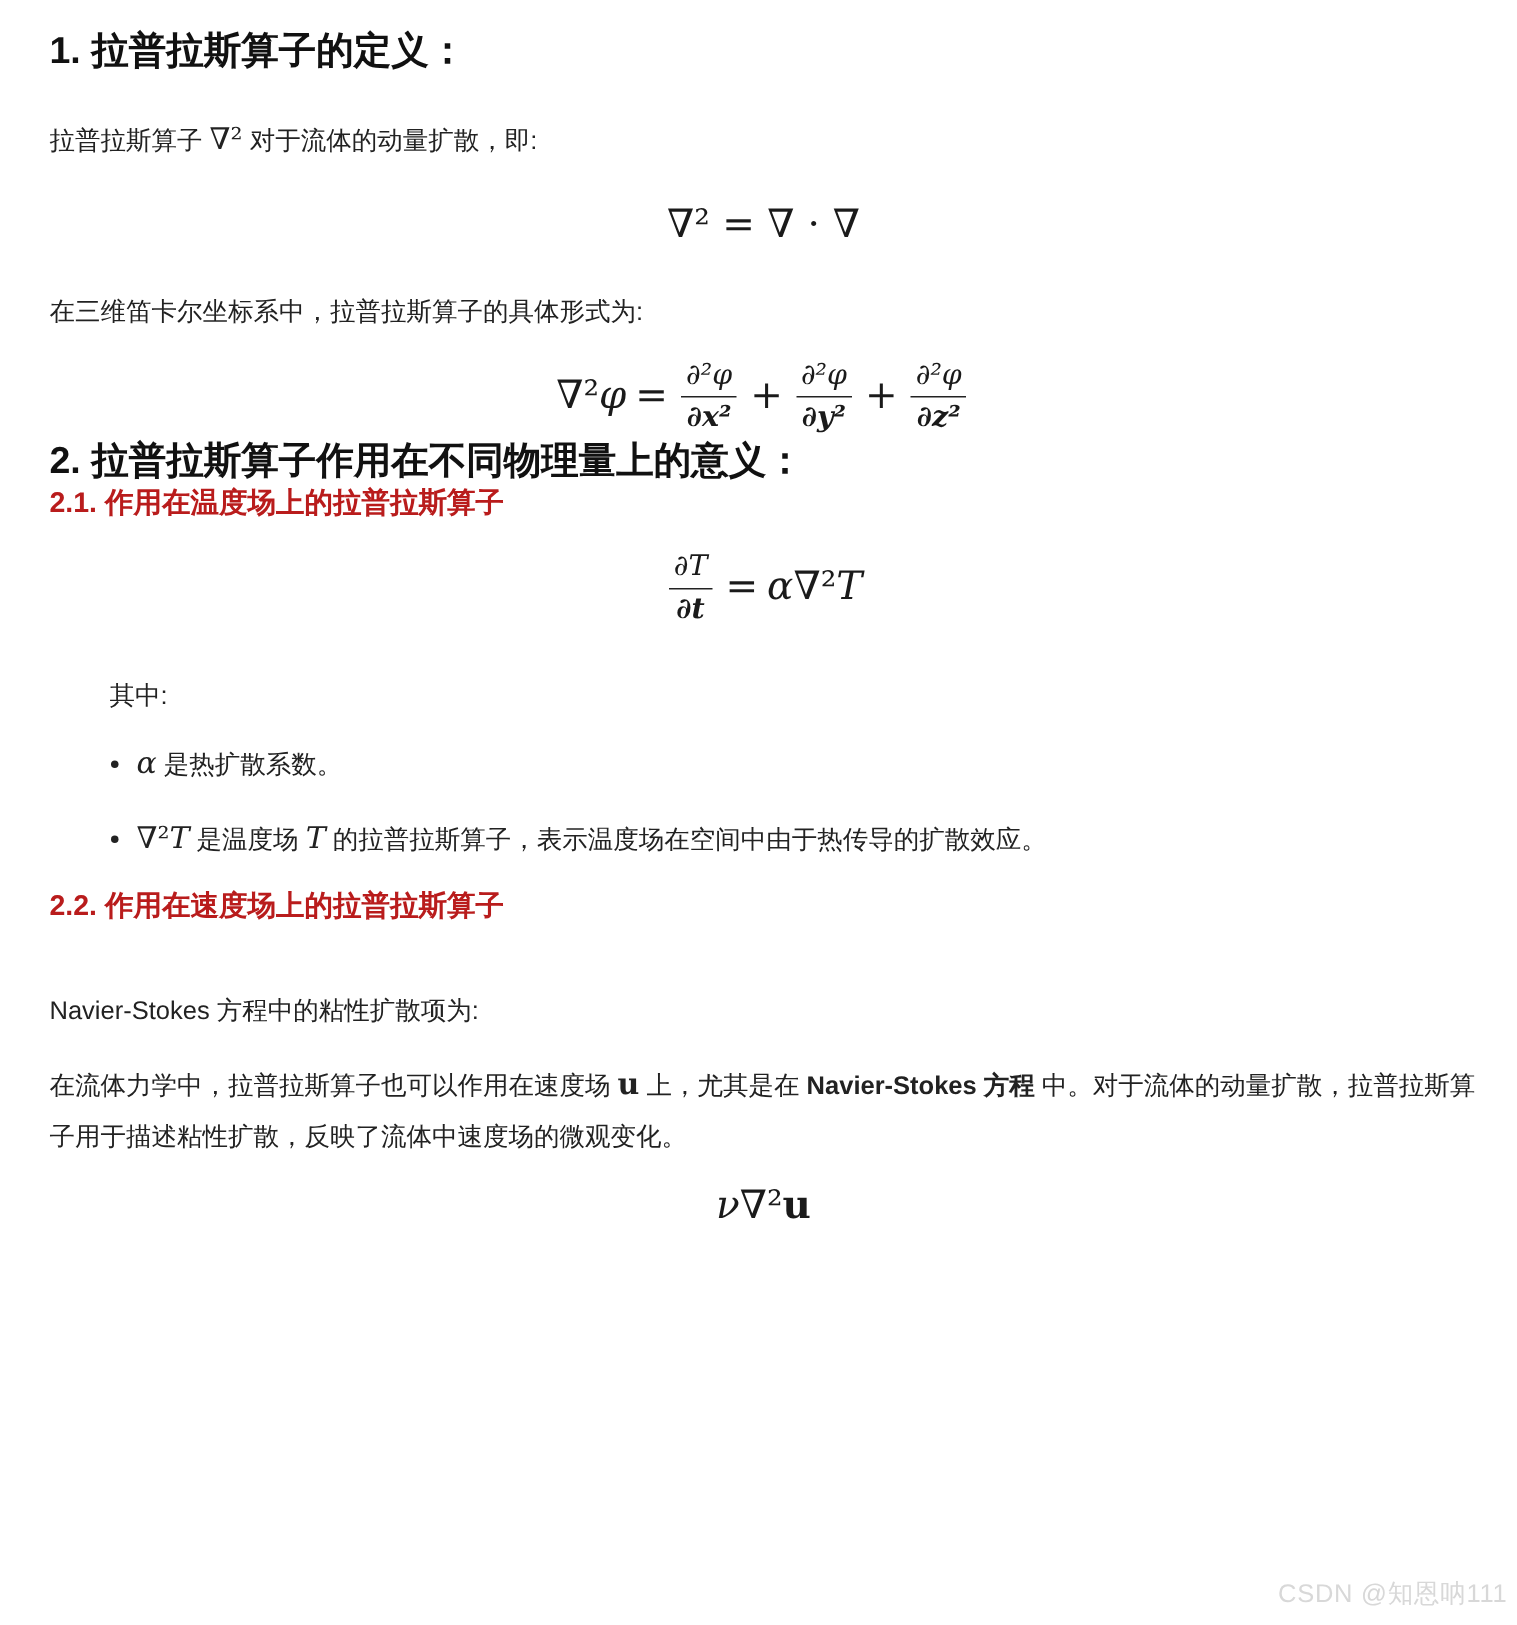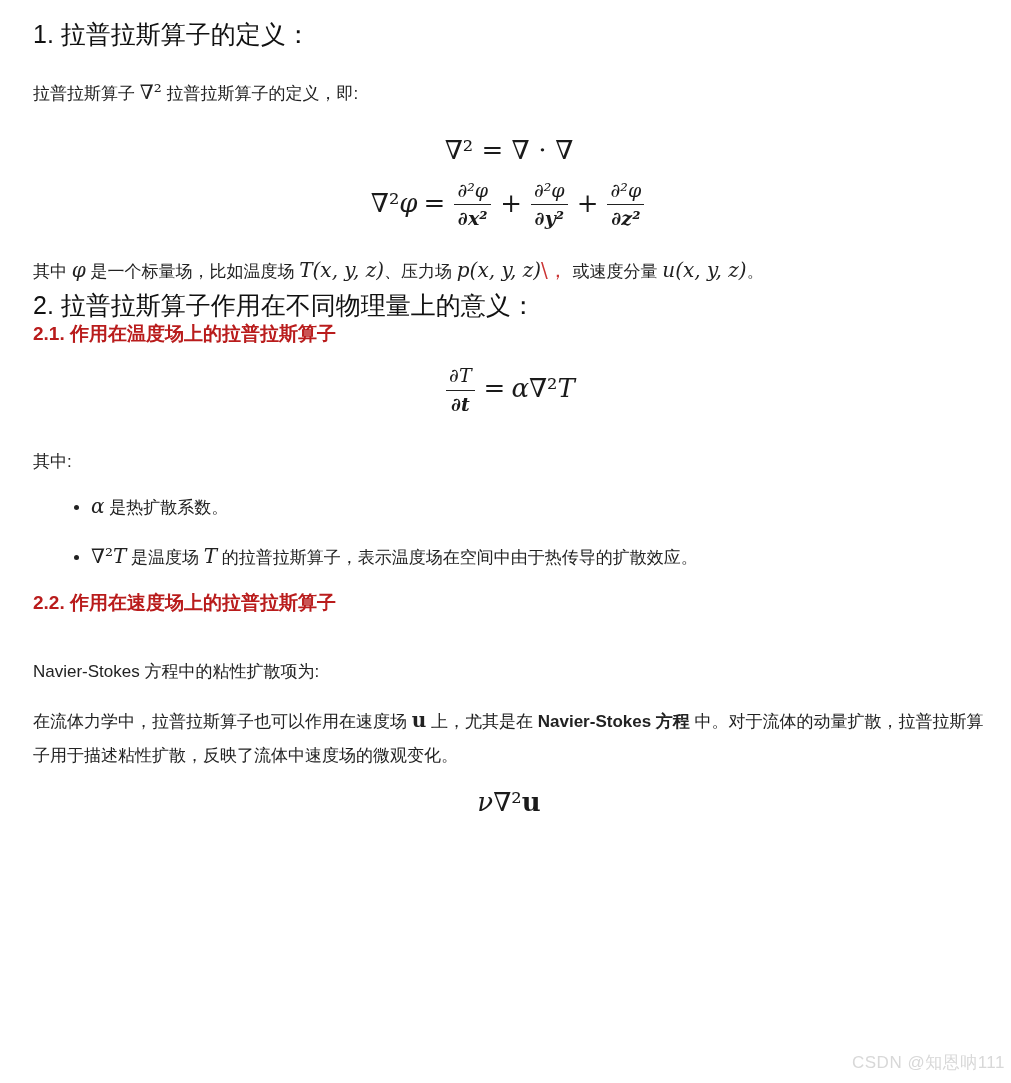--- a/index.html
+++ b/index.html
@@ -7,21 +7,21 @@
     width: 1011px; height: 1083px;
     box-sizing: border-box;
     background: #ffffff;
     color: #222222;
     font-family: "Liberation Sans", "DejaVu Sans", sans-serif;
     padding: 18px 26px 0 33px;
     position: relative;
     overflow: hidden;
   }
   h2.sec {
-    font-size: 25px; line-height: 1.3; font-weight: 400;
+    font-size: 25px; line-height: 1.3; font-weight: 700;
     color: #111111; margin: 0;
   }
   h3.subsec {
     font-size: 19px; line-height: 1.3; font-weight: 700;
     color: #b91c1c; margin: 0;
   }
   .p { font-size: 17px; line-height: 2; margin: 0; color: #222222; }
   
   .m  { font-family: "DejaVu Serif", "Liberation Serif", serif; font-size: 20px; line-height: 1; }
   .mi { font-style: italic; }
@@ -52,44 +52,44 @@
   .mt-h1   { margin-top: 2px; }
   .mt-p1   { margin-top: 26px; }
   .mt-f1   { margin-top: 24px; }
   .mt-p2   { margin-top: 26px; }
   .mt-f2   { margin-top: 14px; }
   .mt-p3   { margin-top: 24px; }
   .mt-h2   { margin-top: 28px; }
   .mt-h21  { margin-top: 28px; }
   .mt-p4   { margin-top: 16px; }
   .mt-f3   { margin-top: 18px; }
-  .mt-p5   { margin-top: 28px; }
+  .mt-p5   { margin-top: 28px; margin-left: 40px; }
   .mt-ul   { margin-top: 20px; }
   .mt-h22  { margin-top: 26px; }
   .mt-p6   { margin-top: 16px; }
   .mt-p7   { margin-top: 40px; }
   .mt-f4   { margin-top: 14px; }
 </style>
 </head>
 <body>
 
 <article>
 
   <h2 class="sec mt-h1">1. 拉普拉斯算子的定义：</h2>
 
-  <p class="p mt-p1"><span>拉普拉斯算子 </span><span class="m">∇²</span><span> 拉普拉斯算子的定义，即:</span></p>
+  <p class="p mt-p1"><span>拉普拉斯算子 </span><span class="m">∇²</span><span> 对于流体的动量扩散，即:</span></p>
 
   <div class="formula mt-f1"><span>∇² = ∇ ⋅ ∇</span></div>
 
+  <p class="p mt-p2">在三维笛卡尔坐标系中，拉普拉斯算子的具体形式为:</p>
 
   <div class="formula mt-f2">
     <span>∇²</span><span class="mi">φ</span><span class="op">=</span><span class="frac"><span class="num mi">∂²φ</span><span class="den mi">∂x²</span></span><span class="op">+</span><span class="frac"><span class="num mi">∂²φ</span><span class="den mi">∂y²</span></span><span class="op">+</span><span class="frac"><span class="num mi">∂²φ</span><span class="den mi">∂z²</span></span>
   </div>
 
-  <p class="p mt-p3"><span>其中 </span><span class="m mi">φ</span><span> 是一个标量场，比如温度场 </span><span class="m mi">T(x, y, z)</span><span>、压力场 </span><span class="m mi">p(x, y, z)</span><span class="m err">\，</span><span>  或速度分量 </span><span class="m mi">u(x, y, z)</span><span>。</span></p>
 
   <h2 class="sec mt-h2">2. 拉普拉斯算子作用在不同物理量上的意义：</h2>
 
   <h3 class="subsec mt-h21">2.1. 作用在温度场上的拉普拉斯算子</h3>
 
 
   <div class="formula mt-f3">
     <span class="frac"><span class="num mi">∂T</span><span class="den mi">∂t</span></span><span class="op">=</span><span class="mi">α</span><span>∇²</span><span class="mi">T</span>
   </div>
 

